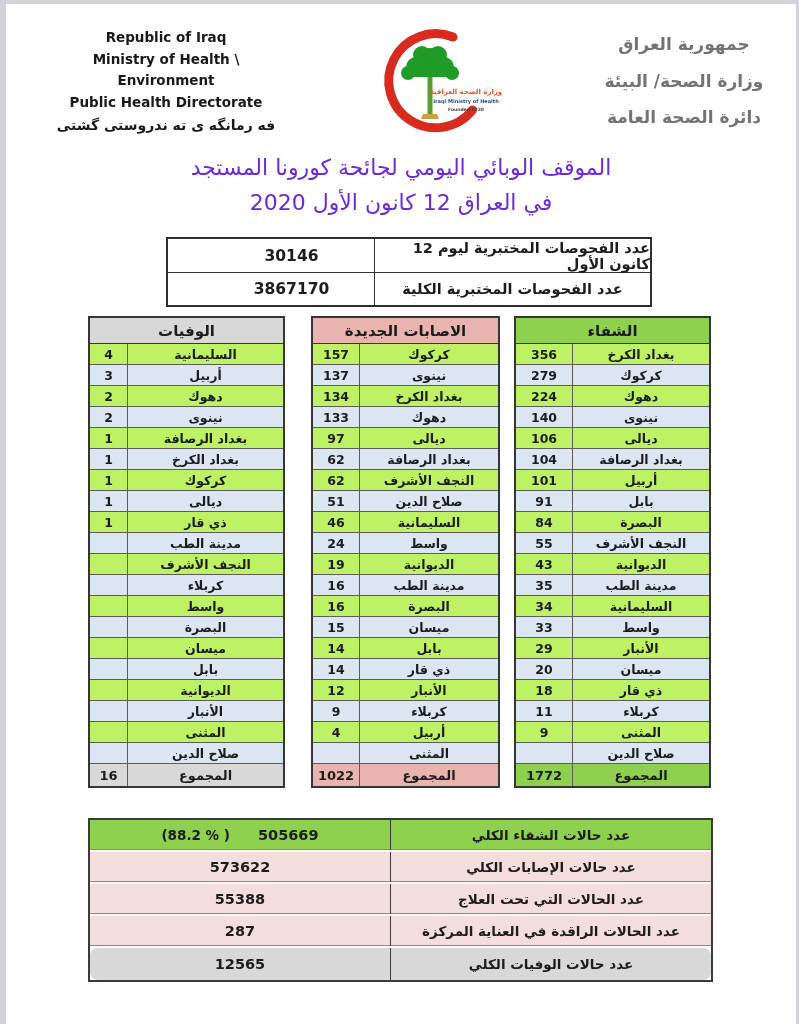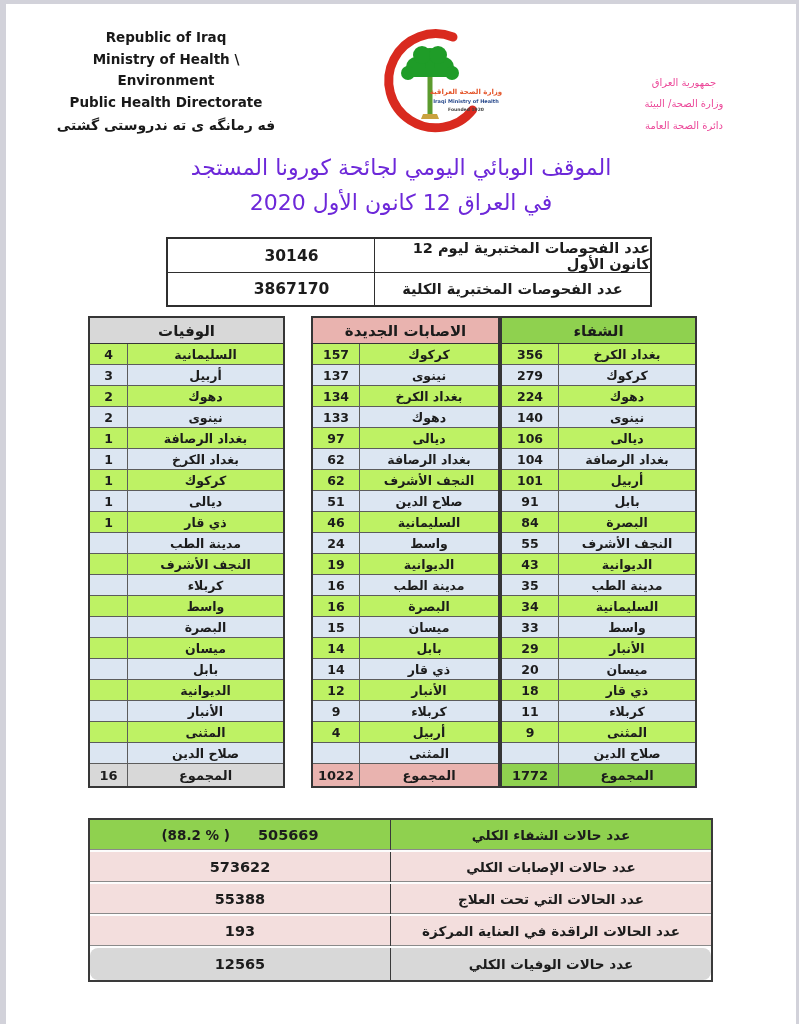--- a/index.html
+++ b/index.html
@@ -10,37 +10,37 @@
     background:#d7d7dd;
   }
   .photo { width:799px; height:1024px; padding:4px 3px 0 6px; background:#d2d2da; }
   .sheet { width:790px; height:1020px; background:#ffffff; overflow:hidden; }
 
   
   .hdr { display:flex; justify-content:space-between; align-items:flex-end; padding:26px 22px 0 40px; height:132px; }
   .hdr-en { width:240px; text-align:center; font-weight:700; font-size:13.5px; line-height:1.6; color:#191919; padding-top:6px; }
   .hdr-en .ku { font-size:14px; direction:rtl; }
   .hdr-logo { width:132px; height:112px; margin-top:2px; }
-  .hdr-ar { width:180px; direction:rtl; text-align:center; font-weight:400; font-size:10px; line-height:2.15; color:#ec4899; padding-top:4px; }
+  .hdr-ar { width:180px; direction:rtl; text-align:center; font-weight:700; font-size:17px; line-height:2.15; color:#737373; padding-top:4px; }
 
   
   .title { direction:rtl; text-align:center; font-weight:400; font-size:22px; line-height:35px; margin-top:14px; color:#6d28d9; }
 
   
   .tests { width:486px; margin:17px 0 0 160px; border:2px solid #2f2f2f; }
   .t-row { display:flex; height:33px;padding-left:41px; }
   .t-row + .t-row { border-top:1.8px solid #2f2f2f; }
   .t-val { width:165px; display:flex; align-items:center; justify-content:center; font-weight:700; font-size:15.5px; }
   .t-label { flex:1; border-left:1.8px solid #2f2f2f; direction:rtl; display:flex; align-items:center; justify-content:center; font-weight:700; font-size:14.5px; }
 
   
   .tables { display:flex; margin:9px 0 0 82px; }
   .rtable { border:2px solid #363636; background:#bef264; }
   .rtable.deaths { width:197px; margin-right:26px; }
-  .rtable.ncases { width:189px; }
+  .rtable.ncases { width:189px; margin-right:14px; }
   .rtable.recovered { width:197px; }
   .rt-header { height:26px; border-bottom:1.2px solid #363636; display:flex; align-items:center; justify-content:center; font-weight:700; font-size:15px; direction:rtl; }
   .rt-row, .rt-total { display:flex; height:21px; border-bottom:1px solid #5c5c5c; }
   .rt-total { border-bottom:none; height:22px; }
   .rt-row.alt { background:#dce6f2; }
   .cell { display:flex; align-items:center; justify-content:center; font-weight:700; font-size:12.5px; }
   .cell.num { width:46px; }
   .deaths .cell.num { width:37px; }
   .recovered .cell.num { width:56px; }
   .cell.name { flex:1; border-left:1px solid #5c5c5c; direction:rtl; }
@@ -406,21 +406,21 @@
         </div>
         <div class="sum-row" style="background: rgb(243, 222, 221);">
           <div class="sum-val">573622</div>
           <div class="sum-label">عدد حالات الإصابات الكلي</div>
         </div>
         <div class="sum-row" style="background: rgb(243, 222, 221);">
           <div class="sum-val">55388</div>
           <div class="sum-label">عدد الحالات التي تحت العلاج</div>
         </div>
         <div class="sum-row" style="background: rgb(243, 222, 221);">
-          <div class="sum-val">193</div>
+          <div class="sum-val">287</div>
           <div class="sum-label">عدد الحالات الراقدة في العناية المركزة</div>
         </div>
         <div class="sum-row" style="background: rgb(216, 216, 216); border-radius: 8px;">
           <div class="sum-val">12565</div>
           <div class="sum-label">عدد حالات الوفيات الكلي</div>
         </div>
       </div>
 
   </div>
 </div>

